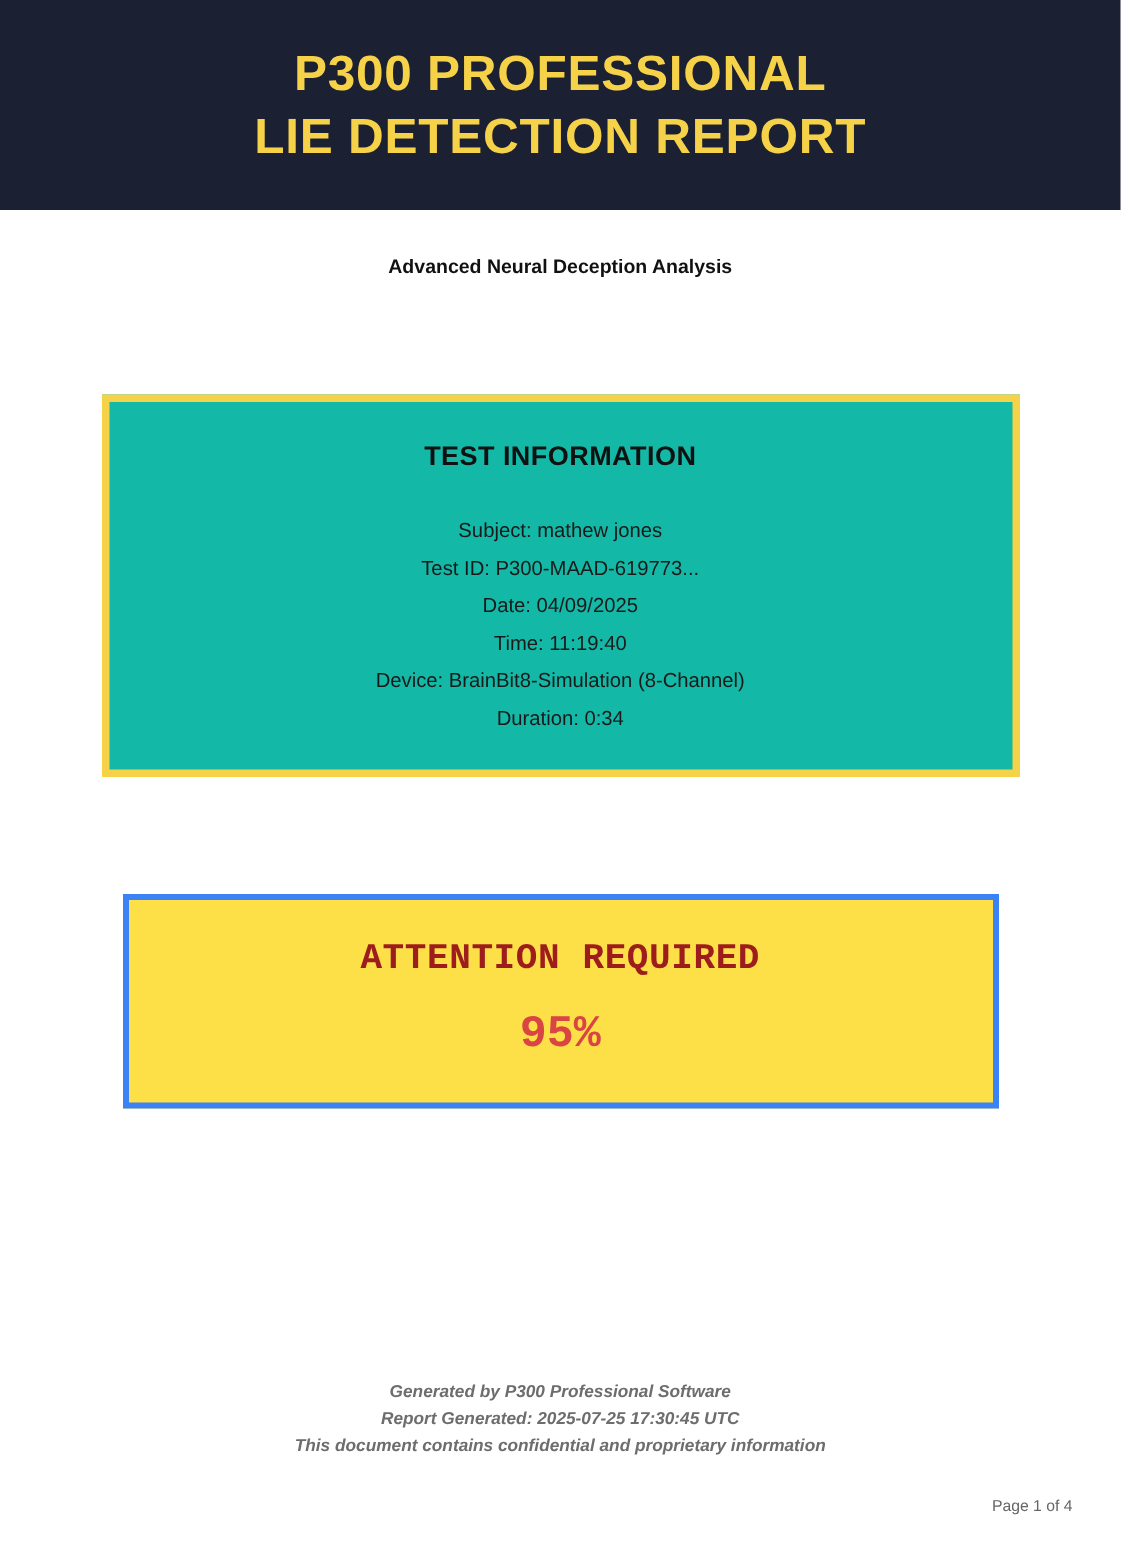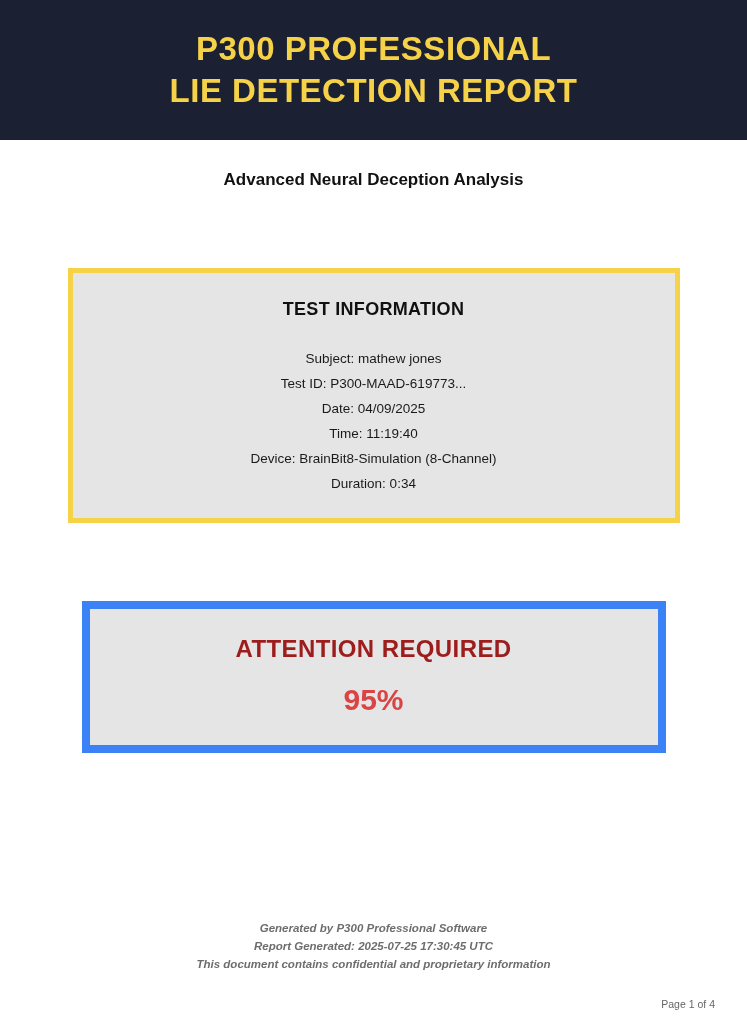--- a/index.html
+++ b/index.html
@@ -38,32 +38,32 @@
     font-size: 33px;
     font-weight: bold;
     letter-spacing: 0.5px;
     line-height: 42px;
     text-align: center;
   }
 
   
   .subtitle {
     text-align: center;
-    font-size: 17px;
+    font-size: 13px;
     font-weight: bold;
     color: #111111;
     margin-top: 30px;
   }
 
   
   .info-box {
     margin: 78px auto 0 auto;
     width: 612px;
     border: 5px solid #f5d247;
-    background: #e5e5e5;
+    background: #14b8a6;
     box-sizing: border-box;
     padding: 26px 10px 22px 10px;
   }
   .info-box-title {
     text-align: center;
     font-size: 18px;
     font-weight: bold;
     color: #111111;
     margin-bottom: 26px;
     letter-spacing: 0.3px;
@@ -72,24 +72,25 @@
     text-align: center;
     font-size: 13.5px;
     color: #1a1a1a;
     line-height: 25px;
   }
 
   
   .alert-box {
     margin: 78px auto 0 auto;
     width: 584px;
-    border: 8px solid #3b82f6;
-    background: #e5e5e5;
+    border: 4px solid #3b82f6;
+    background: #fde047;
     box-sizing: border-box;
     padding: 26px 10px 28px 10px;
+    font-family: Liberation Mono, monospace;
   }
   .alert-title {
     text-align: center;
     font-size: 24px;
     font-weight: bold;
     color: #9d1c1c;
     letter-spacing: 0.4px;
     margin-bottom: 20px;
   }
   .alert-label {

